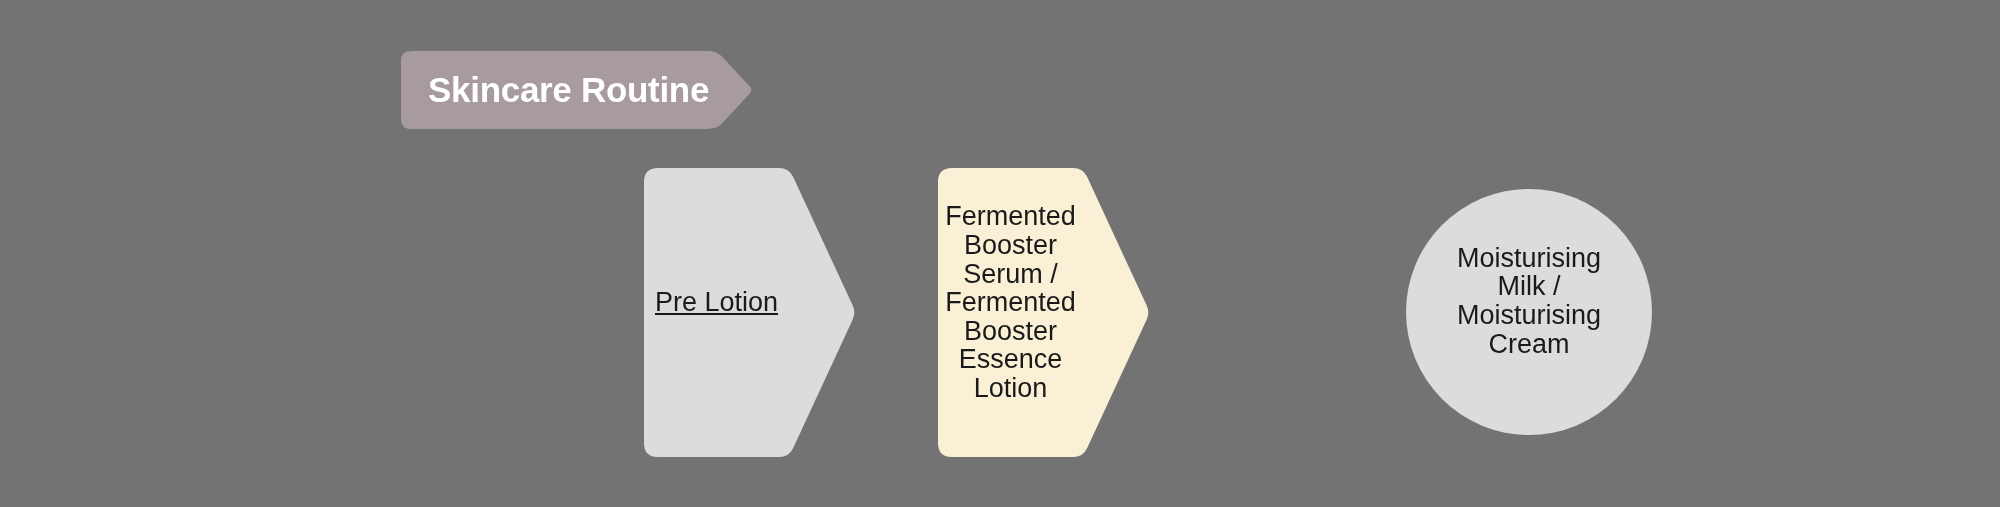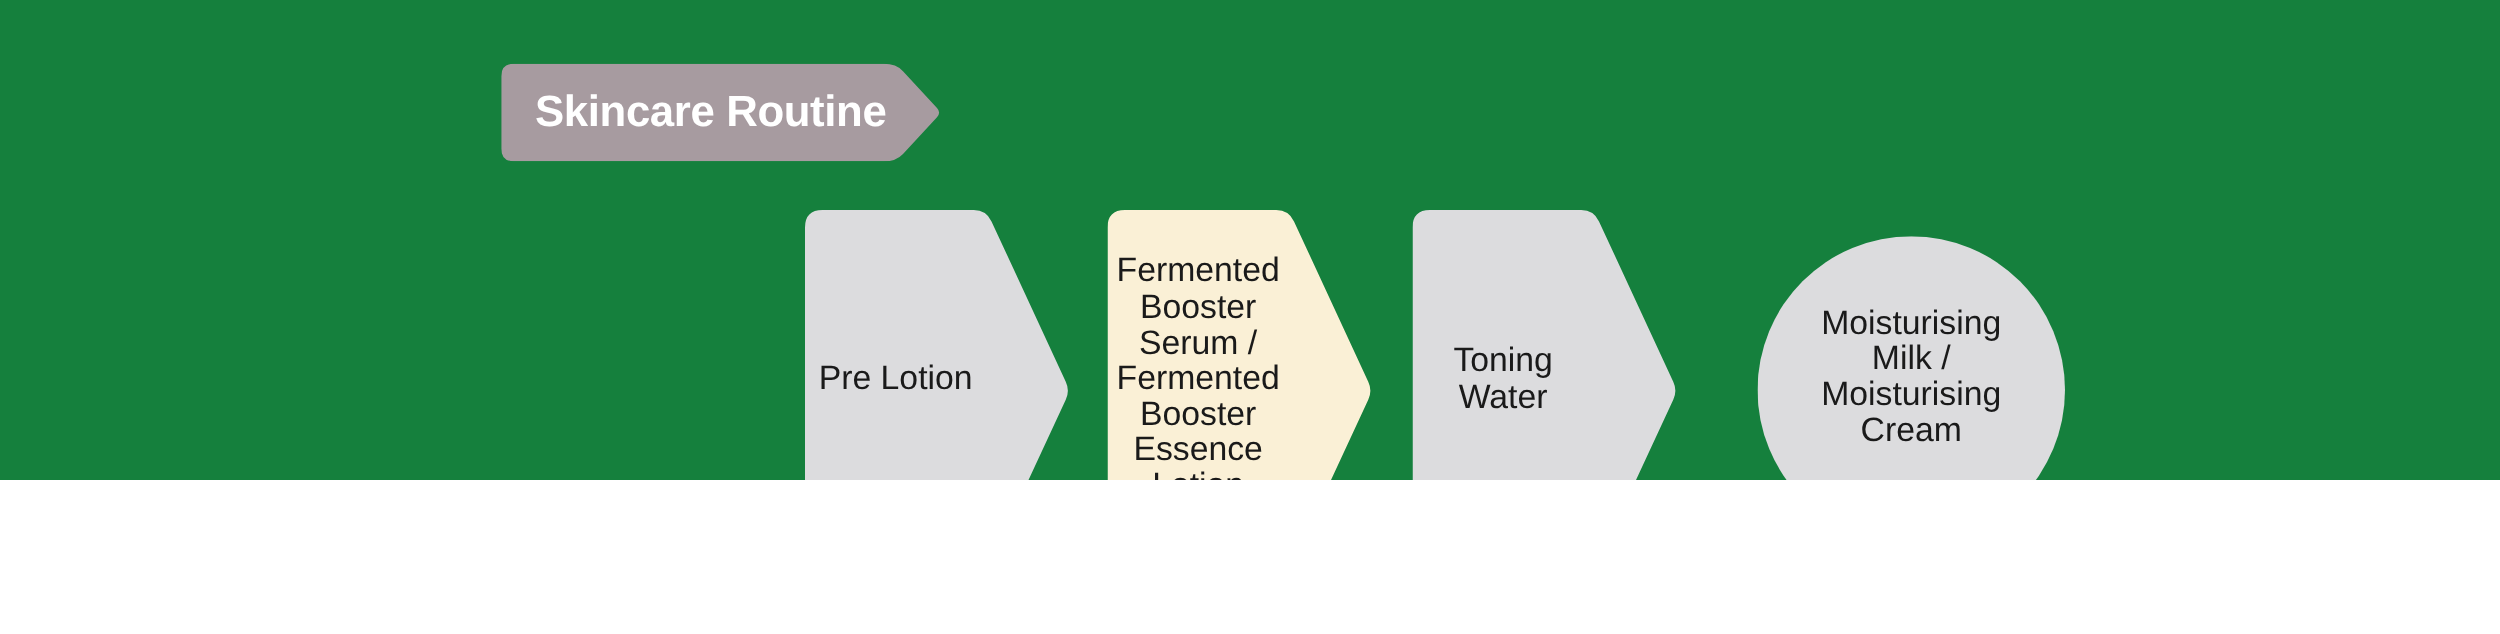--- a/index.html
+++ b/index.html
@@ -3,22 +3,22 @@
 <meta charset="utf-8">
 <style>
   html, body {
     margin: 0;
     padding: 0;
     background: #ffffff;
   }
   .canvas {
     position: relative;
     width: 2000px;
-    height: 384px;
-    background: #15803d;
+    height: 507px;
+    background: #737373;
     font-family: "Liberation Sans", sans-serif;
     overflow: hidden;
   }
   
   .banner {
     position: absolute;
     left: 401px;
     top: 51px;
     width: 352px;
     height: 78px;
@@ -64,21 +64,21 @@
     justify-content: center;
     text-align: center;
     font-size: 27px;
     line-height: 1.06;
     white-space: pre-line;
     padding: 0 67px 20px 0; 
     box-sizing: border-box;
   }
   .node-1 { left: 403px; }
   .node-2 { left: 644px; }
-  .node-3 { left: 886px; }
+  .node-3 { left: 938px; }
   .node-4 { left: 1130px; }
   .node-circle {
     left: 1406px;
     top: 189px;
     width: 246px;
     height: 246px;
   }
   .node-circle .node-label {
     padding: 0 0 22px 0;
   }
@@ -93,43 +93,36 @@
       <path d="M 0,10 Q 0,0 10,0 L 306,0 Q 316,0 321.4,5.9 L 348.6,35.3 Q 352,39 348.6,42.7 L 321.4,72.1 Q 316,78 306,78 L 10,78 Q 0,78 0,68 Z" fill="#a79ba0"></path>
     </svg>
     <div class="banner-label" style="color: rgb(255, 255, 255);">Skincare Routine</div>
   </div>
 
 
   <div class="node node-2">
     <svg viewBox="0 0 212 289" preserveAspectRatio="none">
       <path d="M 0,14 Q 0,0 14,0 L 135,0 Q 145,0 149.2,9.1 L 208.6,137.3 Q 212,144.5 208.6,151.7 L 149.2,279.9 Q 145,289 135,289 L 14,289 Q 0,289 0,275 Z" fill="#dcdcde"></path>
     </svg>
-    <div class="node-label" style="color: rgb(26, 26, 26);">Pre Lotion</div>
+    <div class="node-label" style="color: rgb(26, 26, 26); text-decoration: underline;">Pre Lotion</div>
   </div>
 
   <div class="node node-3">
     <svg viewBox="0 0 212 289" preserveAspectRatio="none">
       <path d="M 0,14 Q 0,0 14,0 L 135,0 Q 145,0 149.2,9.1 L 208.6,137.3 Q 212,144.5 208.6,151.7 L 149.2,279.9 Q 145,289 135,289 L 14,289 Q 0,289 0,275 Z" fill="#faf0d6"></path>
     </svg>
     <div class="node-label" style="color: rgb(26, 26, 26);">Fermented
 Booster
 Serum /
 Fermented
 Booster
 Essence
 Lotion</div>
   </div>
 
-  <div class="node node-4">
-    <svg viewBox="0 0 212 289" preserveAspectRatio="none">
-      <path d="M 0,14 Q 0,0 14,0 L 135,0 Q 145,0 149.2,9.1 L 208.6,137.3 Q 212,144.5 208.6,151.7 L 149.2,279.9 Q 145,289 135,289 L 14,289 Q 0,289 0,275 Z" fill="#dcdcde"></path>
-    </svg>
-    <div class="node-label" style="color: rgb(26, 26, 26);">Toning
-Water</div>
-  </div>
 
   <div class="node node-circle">
     <svg viewBox="0 0 246 246" preserveAspectRatio="none">
       <circle cx="123" cy="123" r="123" fill="#dcdcde"></circle>
     </svg>
     <div class="node-label" style="color: rgb(26, 26, 26);">Moisturising
 Milk /
 Moisturising
 Cream</div>
   </div>

